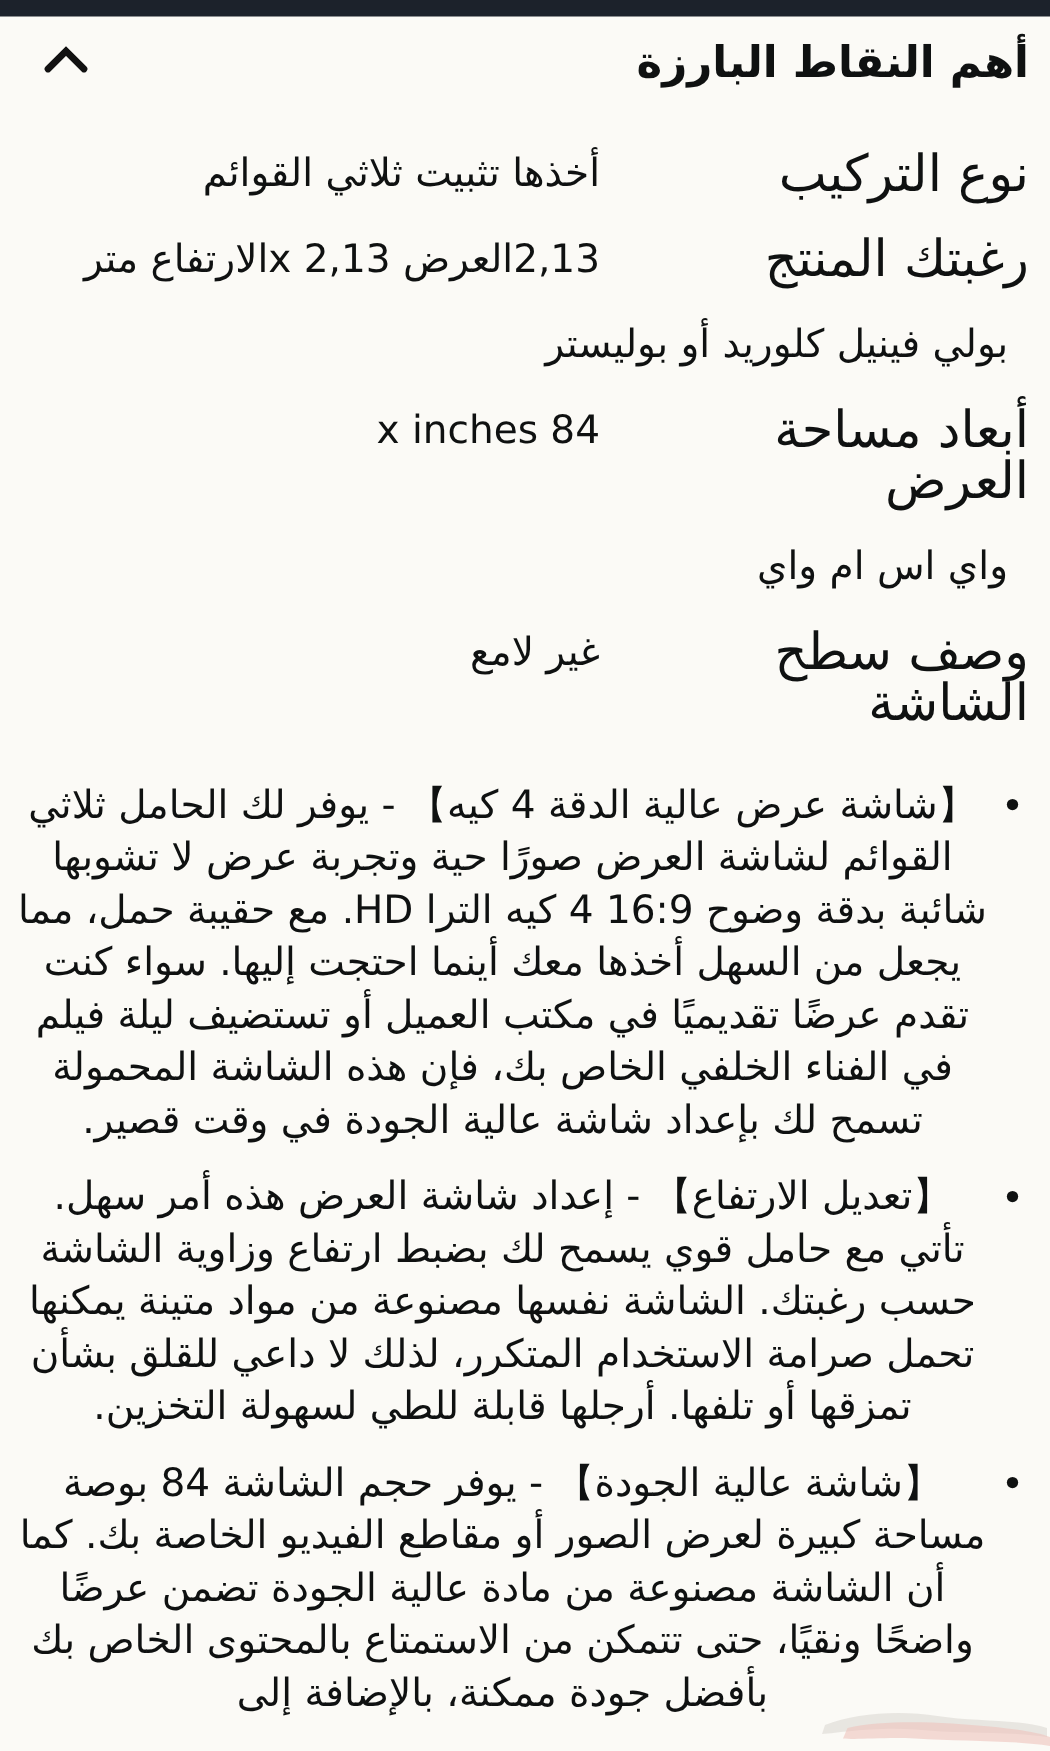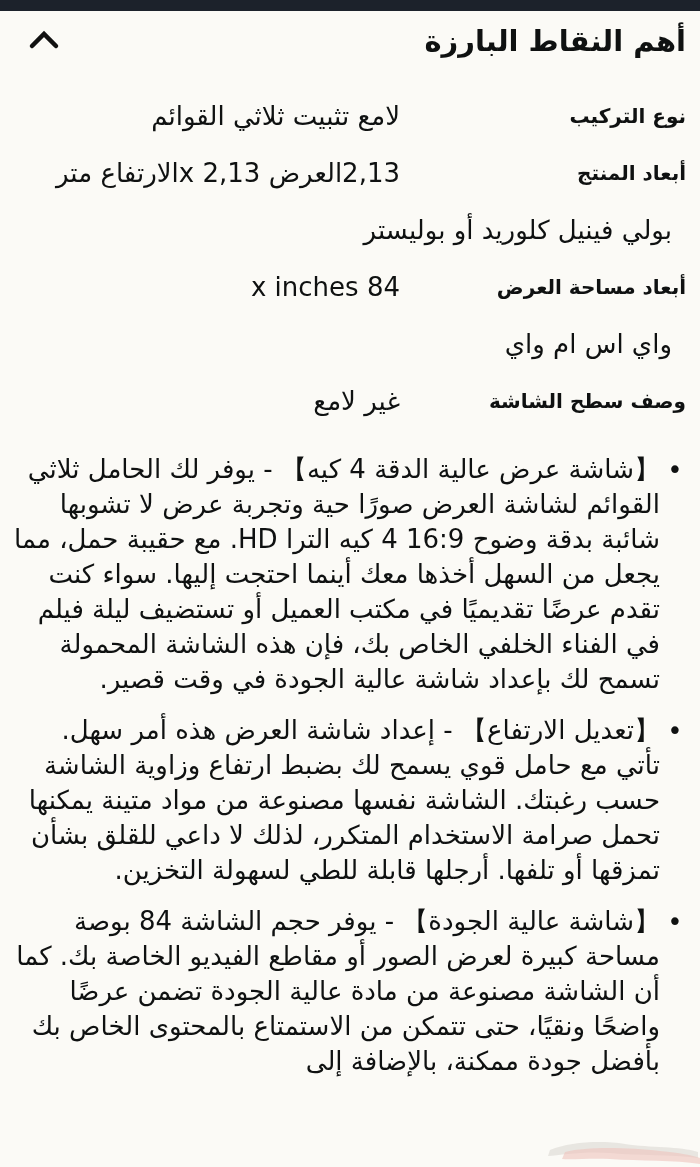--- a/index.html
+++ b/index.html
@@ -19,35 +19,35 @@
     gap:32px;
   }
   .section-title { font-size:29px; font-weight:700; line-height:1.3; letter-spacing:-0.5px; }
   .collapse-btn { background:none; border:none; cursor:pointer; padding:6px 2px 0 2px; }
   .collapse-btn svg { display:block; }
 
   .specs { margin-top:38px; padding:0 14px 0 14px; }
   .spec-row { display:flex; align-items:flex-start; margin-bottom:23px; }
   .spec-label {
     width:272px; flex:0 0 272px;
-    font-weight:700; font-size:20px; line-height:34px;
+    font-weight:400; font-size:34px; line-height:34px;
   }
   .spec-value {
     flex:1 1 auto; margin-inline-start:14px;
     font-size:26px; line-height:34px; text-align:start;
   }
 
   .bullets { margin-top:34px; padding:0 10px 0 10px; list-style:none; }
   .bullet-item { display:flex; margin-bottom:16px; }
   .bullet-marker {
     flex:0 0 30px; font-size:26px; line-height:35px; text-align:center;
     padding-top:1px;
   }
   .bullet-text {
-    flex:1 1 auto; font-size:26px; line-height:35px; text-align:right;
+    flex:1 1 auto; font-size:26px; line-height:35px; text-align:center;
   }
 
   .watermark {
     position:absolute; bottom:0; left:0; 
     right:0; width:160px; height:45px; pointer-events:none;
     left:auto;
   }
   .watermark svg { display:block; }
 </style>
 </head>
@@ -62,24 +62,24 @@
       <svg width="32" height="22" viewBox="0 0 32 22">
         <polyline points="4,17 16,5 28,17" fill="none" stroke="#111111" stroke-width="4.5" stroke-linecap="round" stroke-linejoin="miter"></polyline>
       </svg>
     </span>
   </button>
 </div>
 
 <div class="specs">
   <div class="spec-row">
     <div class="spec-label">نوع التركيب</div>
-    <div class="spec-value">لامع تثبيت ثلاثي القوائم</div>
+    <div class="spec-value">أخذها تثبيت ثلاثي القوائم</div>
   </div>
   <div class="spec-row">
-    <div class="spec-label">أبعاد المنتج</div>
+    <div class="spec-label">رغبتك المنتج</div>
     <div class="spec-value">2,13العرض x 2,13الارتفاع متر</div>
   </div>
   <div class="spec-row">
     <div class="spec-value">بولي فينيل كلوريد أو بوليستر</div>
   </div>
   <div class="spec-row">
     <div class="spec-label">أبعاد مساحة العرض</div>
     <div class="spec-value">x inches 84</div>
   </div>
   <div class="spec-row">

